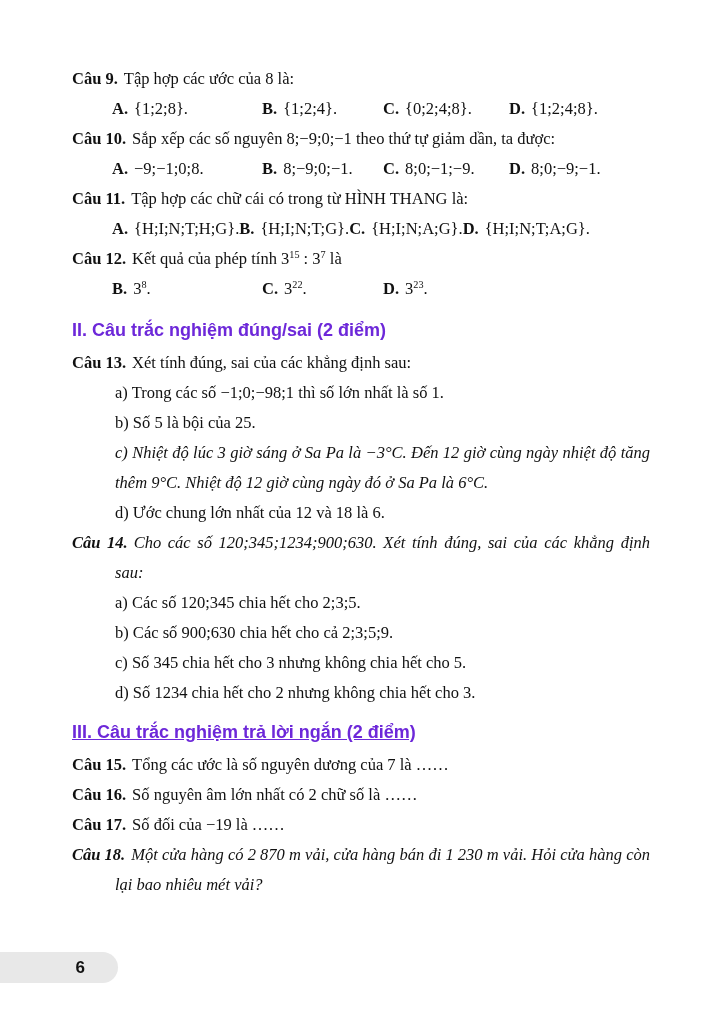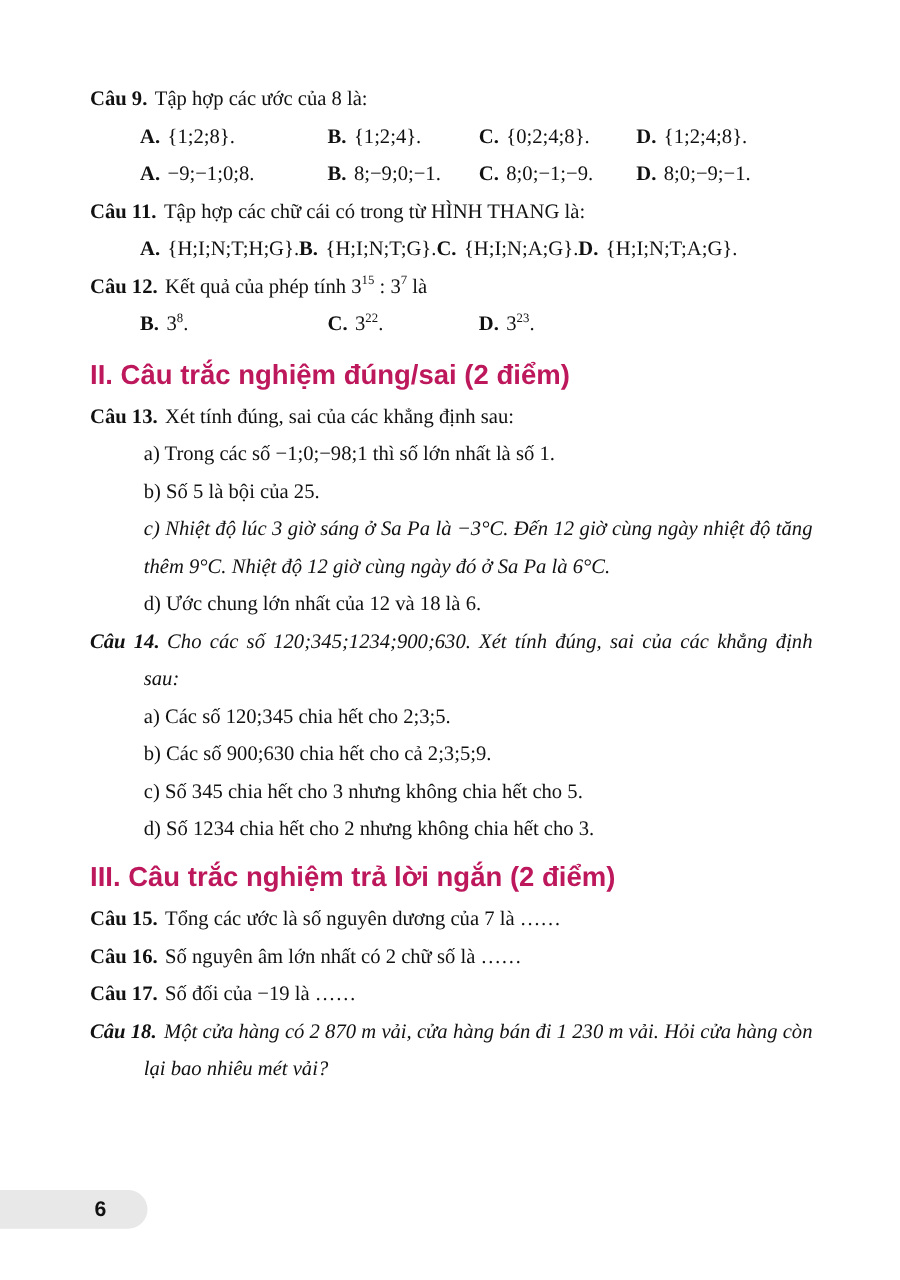--- a/index.html
+++ b/index.html
@@ -12,44 +12,45 @@
   p{margin:0;}
   .q{line-height:30px;padding-left:43px;text-indent:-43px;}
   .qlabel{font-weight:bold;margin-right:6px;text-align:right;}
   .sub{line-height:30px;padding-left:43px;}
   .just{text-align:justify;font-style:italic;}
   .opts{display:grid;grid-template-columns:150px 121px 126px auto;padding-left:40px;line-height:30px;}
   .opts.tight{display:flex;justify-content:flex-start;padding-right:2px;}
   .opt b{font-weight:bold;margin-right:6px;}
   sup{font-size:0.62em;line-height:0;vertical-align:super;letter-spacing:0;}
   .shead{
-    font-family:"Liberation Sans", sans-serif;font-weight:bold;font-size:22px;
-    line-height:30px;margin:11px 0 3px 0;color:#be185d;
+    font-family:"Liberation Sans", sans-serif;font-weight:bold;font-size:18px;
+    line-height:30px;margin:11px 0 3px 0;color:#6d28d9;
   }
-  .shead.third{margin-top:9px;}
+  .shead.third{margin-top:9px;text-decoration:underline;}
   .page-badge{
     position:absolute;left:0;top:952px;width:118px;height:31px;
     background:#e8e8e8;border-radius:0 16px 16px 0;
     font-family:"Liberation Sans", sans-serif;font-weight:bold;font-size:17px;
     line-height:31px;text-align:right;padding-right:33px;box-sizing:border-box;color:#111;
   }
 </style>
 </head>
 <body>
 
 <div class="content">
 
   <p class="q"><b class="qlabel">Câu 9.</b><span>Tập hợp các ước của 8 là:</span></p>
   <div class="opts">
     <span class="opt"><b>A.</b><span>{1;2;8}.</span></span>
     <span class="opt"><b>B.</b><span>{1;2;4}.</span></span>
     <span class="opt"><b>C.</b><span>{0;2;4;8}.</span></span>
     <span class="opt"><b>D.</b><span>{1;2;4;8}.</span></span>
   </div>
 
+  <p class="q"><b class="qlabel">Câu 10.</b><span>Sắp xếp các số nguyên 8;−9;0;−1 theo thứ tự giảm dần, ta được:</span></p>
   <div class="opts">
     <span class="opt"><b>A.</b><span>−9;−1;0;8.</span></span>
     <span class="opt"><b>B.</b><span>8;−9;0;−1.</span></span>
     <span class="opt"><b>C.</b><span>8;0;−1;−9.</span></span>
     <span class="opt"><b>D.</b><span>8;0;−9;−1.</span></span>
   </div>
 
   <p class="q"><b class="qlabel">Câu 11.</b><span>Tập hợp các chữ cái có trong từ HÌNH THANG là:</span></p>
   <div class="opts tight">
     <span class="opt"><b>A.</b><span>{H;I;N;T;H;G}.</span></span>

